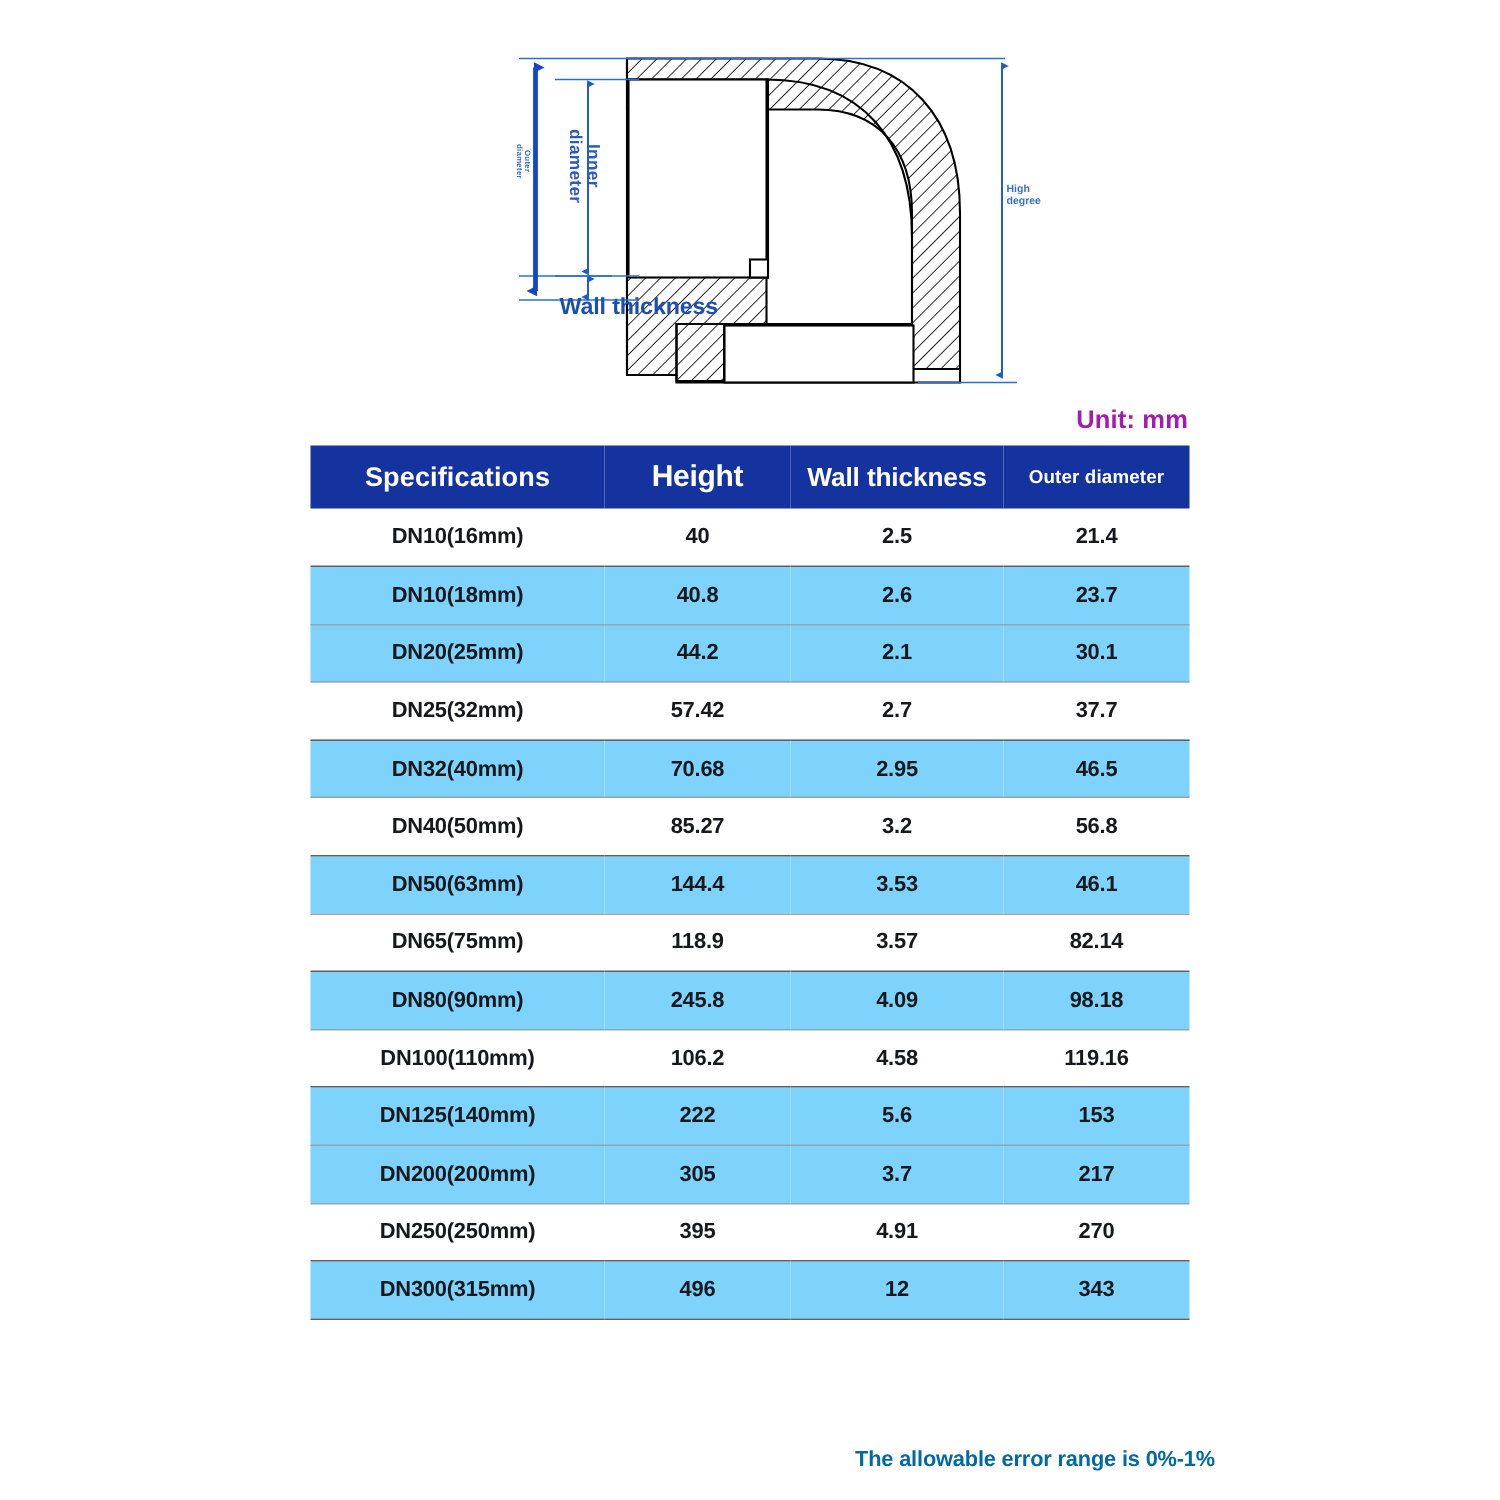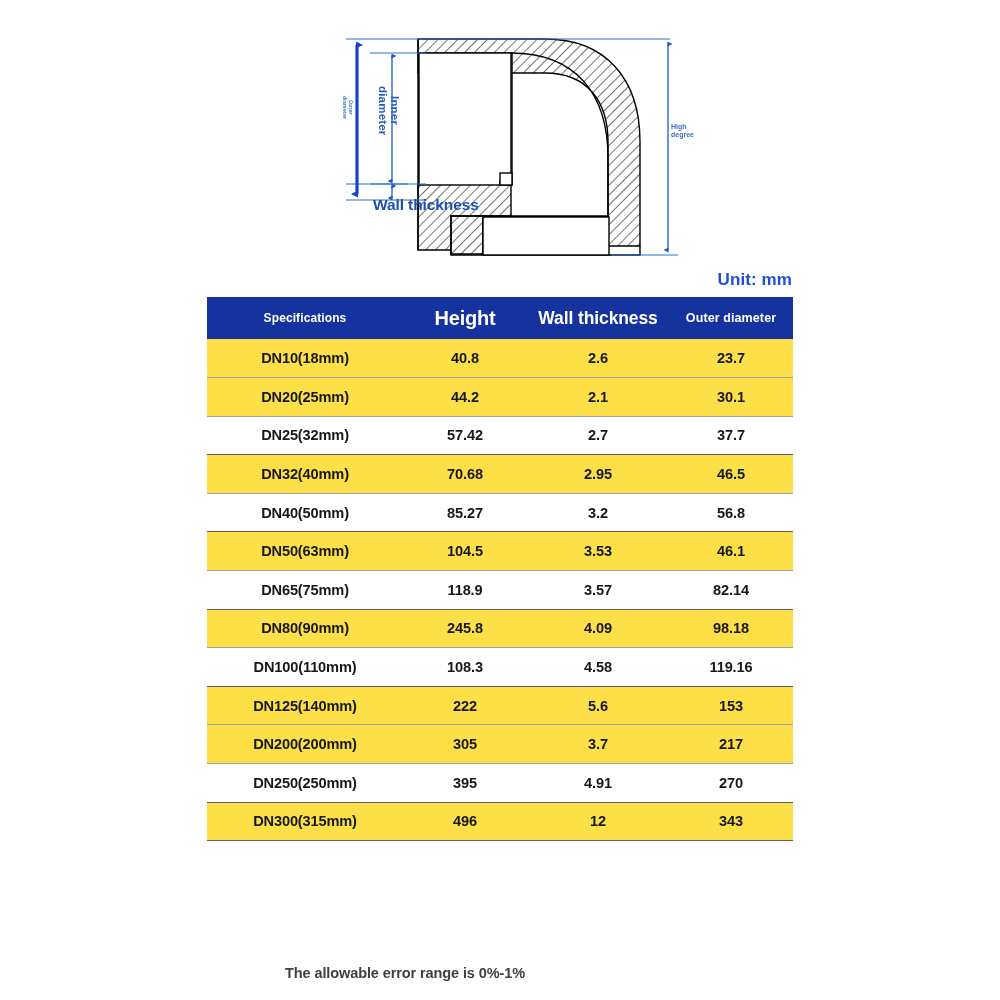--- a/index.html
+++ b/index.html
@@ -60,21 +60,21 @@
   }
 
   
   #unit-label {
     position: absolute;
     left: 0; top: 270px;
     width: 792px;
     text-align: right;
     font-size: 17px;
     font-weight: 700;
-    color: #1d4ed8;
+    color: #a21caf;
     letter-spacing: .1px;
   }
 
   
   #spec-table {
     position: absolute;
     left: 207px; top: 297px;
     width: 586px;
     border-collapse: collapse;
     table-layout: fixed;
@@ -85,49 +85,49 @@
   #spec-table col.c-out  { width: 124px; }
 
   #spec-table thead tr { background: #14339f; height: 42px; }
   #spec-table thead th {
     color: #ffffff;
     font-weight: 700;
     text-align: center;
     vertical-align: middle;
     padding: 0;
   }
-  th.h-spec { font-size: 12px; letter-spacing: .1px; }
+  th.h-spec { font-size: 18px; letter-spacing: .1px; }
   th.h-hei  { font-size: 20px; letter-spacing: -0.2px; }
   th.h-wall { font-size: 17.5px; letter-spacing: -0.1px; }
   th.h-out  { font-size: 12.5px; letter-spacing: .1px; }
 
   #spec-table tbody td {
     height: 38.6px;
     font-size: 14.6px;
     font-weight: 700;
     color: #16181c;
     text-align: center;
     vertical-align: middle;
     border-bottom: 1.4px solid #5d6166;
     padding: 0;
     letter-spacing: -0.15px;
   }
-  #spec-table tbody tr.alt td { background: #fde047; }
+  #spec-table tbody tr.alt td { background: #7dd3fc; }
   #spec-table tbody tr.alt td { border-bottom: 1.4px solid #9aa3ad; }
   #spec-table tbody tr:last-child td { border-bottom: 1.4px solid #5d6166; margin-left: 36px; }
 
   
   #footer-note {
     position: absolute;
     left: 0; top: 965px;
     width: 810px;
-    text-align: center;
+    text-align: right;
     font-size: 14.5px;
     font-weight: 700;
-    color: #404040;
+    color: #0369a1;
     letter-spacing: -0.1px;
   }
 </style>
 </head>
 <body>
 
 <div id="page">
 
   <div id="diagram-area">
     <svg id="diagram-svg" viewBox="0 0 370 245" xmlns="http://www.w3.org/2000/svg">
@@ -247,20 +247,26 @@
     </colgroup>
     <thead>
       <tr>
         <th class="h-spec">Specifications</th>
         <th class="h-hei">Height</th>
         <th class="h-wall">Wall thickness</th>
         <th class="h-out">Outer diameter</th>
       </tr>
     </thead>
     <tbody id="table-body">
+        <tr>
+          <td>DN10(16mm)</td>
+          <td>40</td>
+          <td>2.5</td>
+          <td>21.4</td>
+        </tr>
         <tr class="alt">
           <td>DN10(18mm)</td>
           <td>40.8</td>
           <td>2.6</td>
           <td>23.7</td>
         </tr>
         <tr class="alt">
           <td>DN20(25mm)</td>
           <td>44.2</td>
           <td>2.1</td>
@@ -279,39 +285,39 @@
           <td>46.5</td>
         </tr>
         <tr>
           <td>DN40(50mm)</td>
           <td>85.27</td>
           <td>3.2</td>
           <td>56.8</td>
         </tr>
         <tr class="alt">
           <td>DN50(63mm)</td>
-          <td>104.5</td>
+          <td>144.4</td>
           <td>3.53</td>
           <td>46.1</td>
         </tr>
         <tr>
           <td>DN65(75mm)</td>
           <td>118.9</td>
           <td>3.57</td>
           <td>82.14</td>
         </tr>
         <tr class="alt">
           <td>DN80(90mm)</td>
           <td>245.8</td>
           <td>4.09</td>
           <td>98.18</td>
         </tr>
         <tr>
           <td>DN100(110mm)</td>
-          <td>108.3</td>
+          <td>106.2</td>
           <td>4.58</td>
           <td>119.16</td>
         </tr>
         <tr class="alt">
           <td>DN125(140mm)</td>
           <td>222</td>
           <td>5.6</td>
           <td>153</td>
         </tr>
         <tr class="alt">

